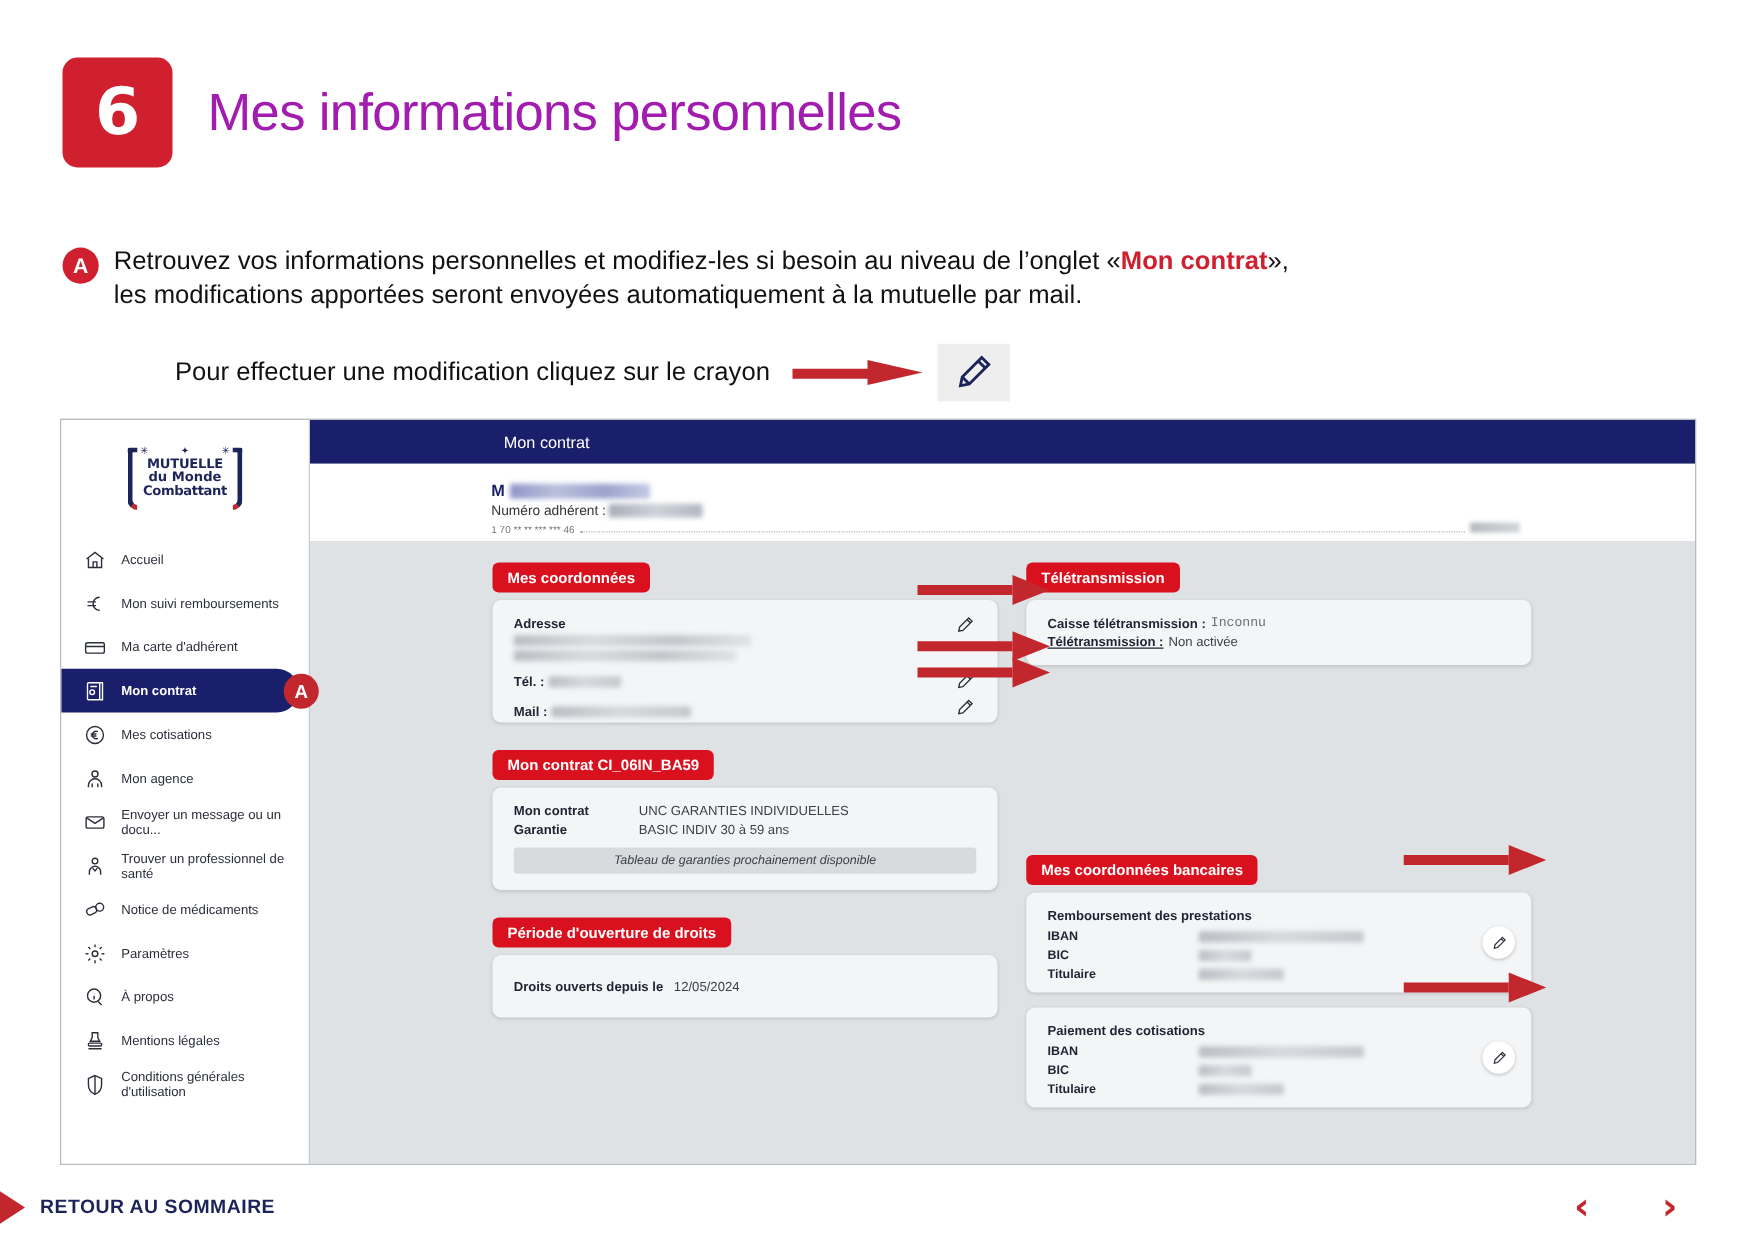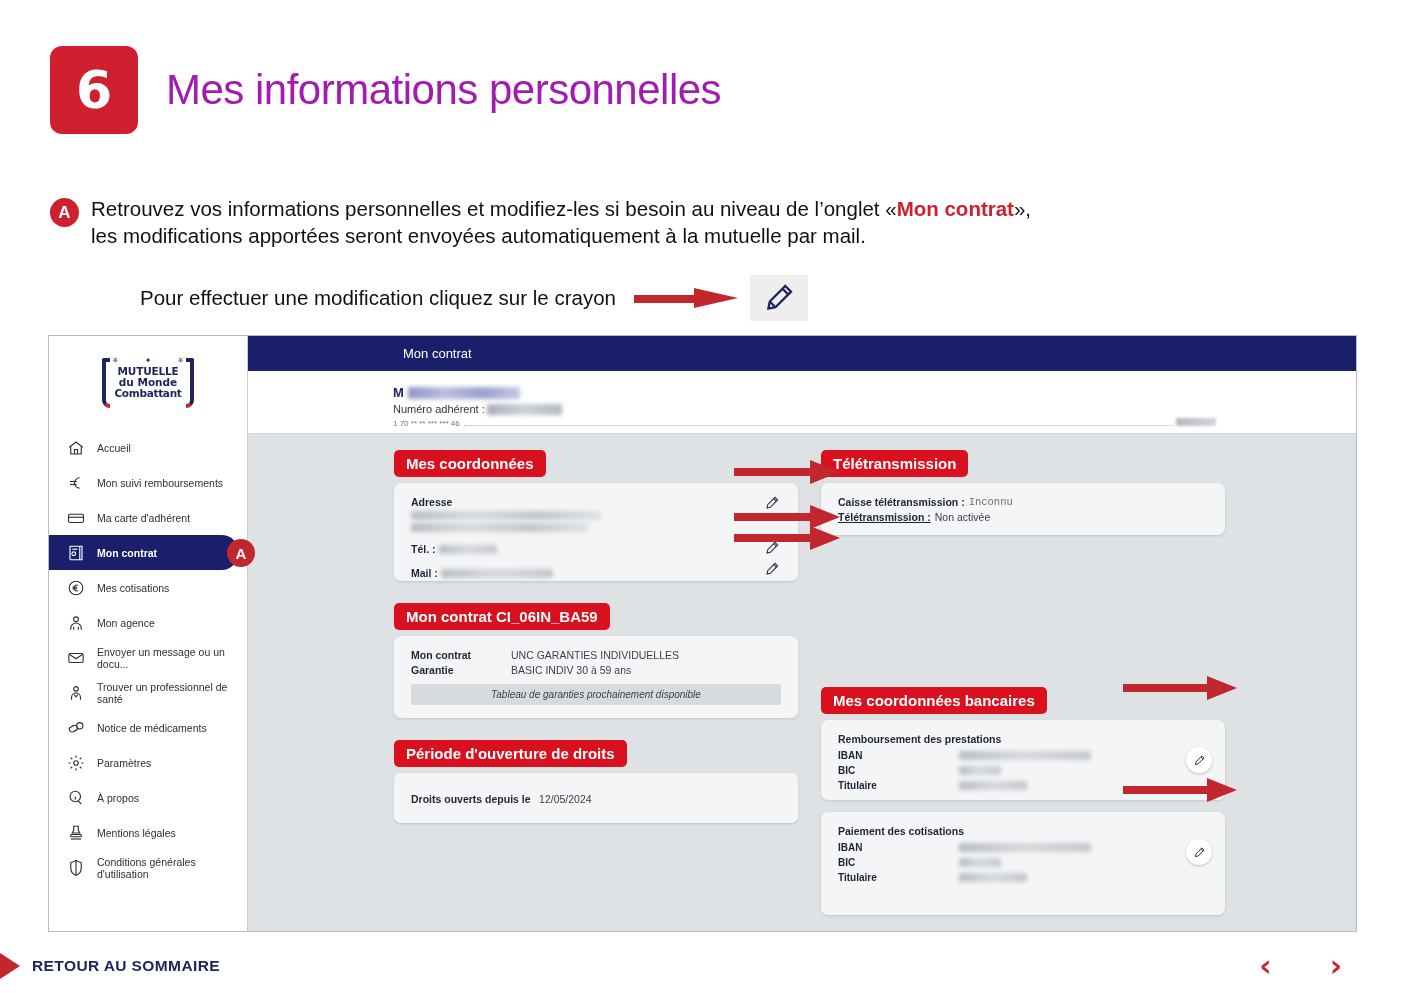--- a/index.html
+++ b/index.html
@@ -188,21 +188,21 @@
     position: absolute; left: 0; top: 98px; right: 0; bottom: 0;
     padding: 20px 30px;
   }
   .col-left { position: absolute; left: 146px; top: 16px; width: 404px; }
   .col-right { position: absolute; left: 573px; top: 16px; width: 404px; }
 
   .card-block { margin-bottom: 18px; }
   .card-tag {
     display: inline-block;
     background: #d9101d; color: #fff;
-    font-size: 15px; font-weight: bold;
+    font-size: 12px; font-weight: bold;
     padding: 5px 12px; border-radius: 5px;
     margin-bottom: 6px;
   }
   .card-body {
     background: #f4f5f6; border-radius: 7px;
     padding: 13px 17px;
     box-shadow: 0 1px 3px rgba(0,0,0,0.13);
     position: relative;
   }
 
@@ -583,21 +583,21 @@
               <span class="blur-inline" style="width:68px;"></span>
             </div>
             <span class="pencil-circle" style="right:13px; top:27px;">
               <svg width="13" height="13" viewBox="0 0 24 24" fill="none" stroke="#2b2f3a" stroke-width="1.8">
                   <path d="M16.5 3.5l4 4-11 11-5 1 1-5z"></path>
                   <path d="M14.5 5.5l4 4"></path>
                 </svg>
             </span>
           </div>
 
-          <div class="card-body" style="height:103px; margin-top:12px;">
+          <div class="card-body" style="height:80px; margin-top:12px;">
             <div class="bank-sub">Paiement des cotisations</div>
             <div class="bank-row">
               <span class="k">IBAN</span>
               <span class="blur-inline" style="width:132px;"></span>
             </div>
             <div class="bank-row">
               <span class="k">BIC</span>
               <span class="blur-inline" style="width:42px;"></span>
             </div>
             <div class="bank-row">

